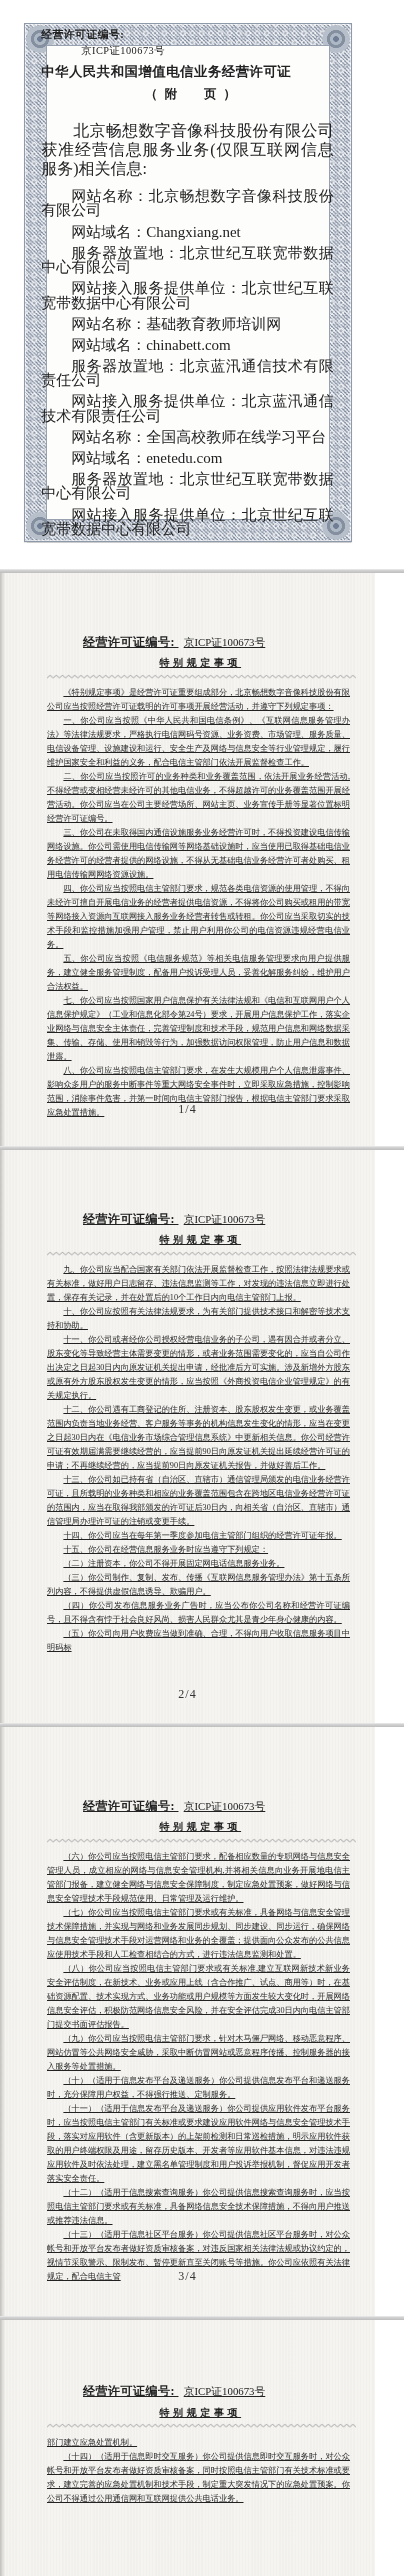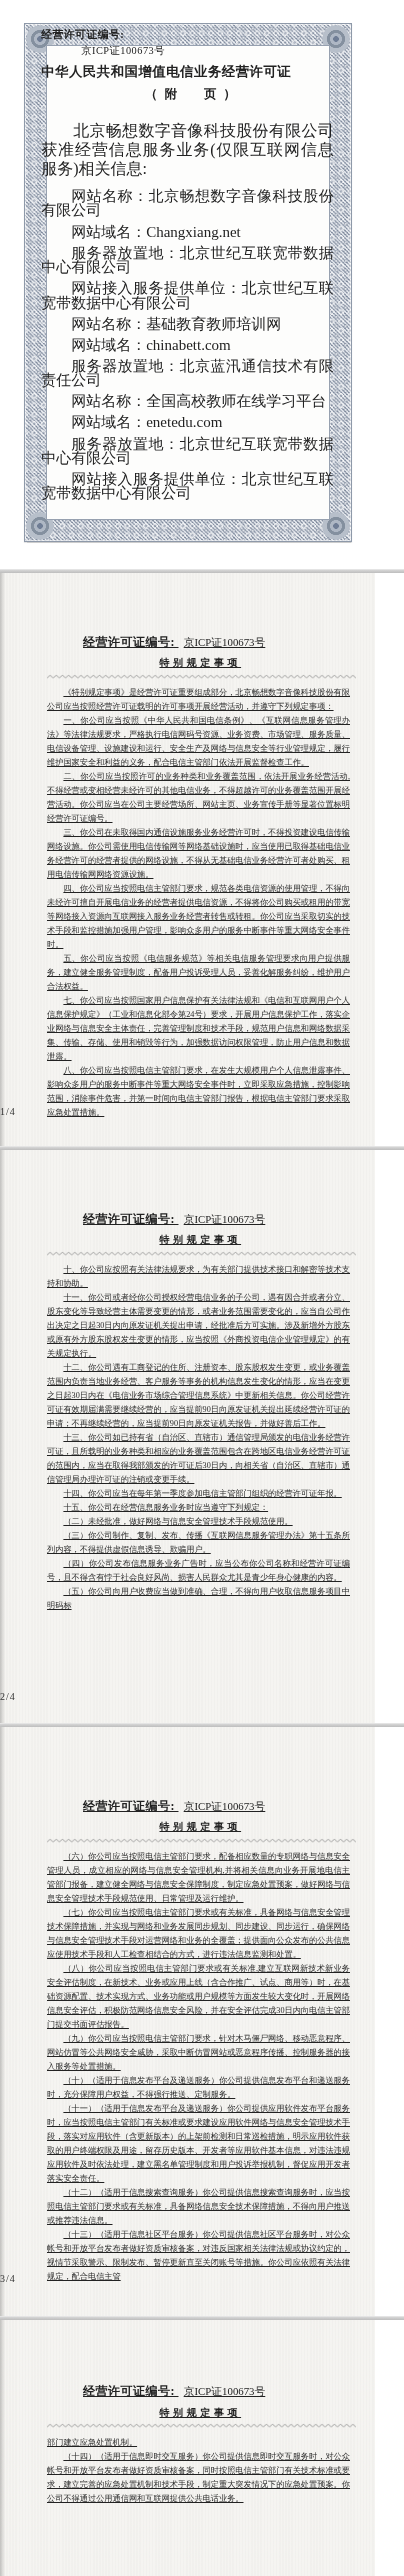--- a/index.html
+++ b/index.html
@@ -41,21 +41,21 @@
   .p4{height:589px;} .p5{height:552px;}
   .pv-wrap{padding:61px 25px 0 47px;}
   .p4 .pv-wrap{padding-top:71px;} .p5 .pv-wrap{padding-top:63px;}
   .pv-hd{font-size:12px;font-weight:bold;letter-spacing:0.5px;padding-left:36px;}
   .pv-hd .num{font-size:10.8px;font-weight:normal;margin-left:5.2px;letter-spacing:0;}
   .pv-title{font-size:10px;font-weight:bold;text-align:center;margin:5.2px 0 0;letter-spacing:3.6px;text-indent:3.6px;}
   .zigzag-row{text-align:center;margin-top:3.6px;line-height:0;}
   .pv-body{margin-top:7.2px;}
   .pv-body p{font-size:8.2px;line-height:14px;margin:0;text-align:justify;text-indent:2em;color:#2b2b2b;}
   .pv-body p.cont{text-indent:0;}
-  .pageno{position:absolute;left:0;right:0;font-size:10px;letter-spacing:1px;color:#333;}
+  .pageno{position:absolute;left:0;right:0;text-align:center;font-size:12px;letter-spacing:1px;color:#333;}
   .p2 .pageno{bottom:29px;} .p3 .pageno{bottom:21.6px;} .p4 .pageno{bottom:32px;}
 </style>
 </head>
 <body>
 
 <div class="page p1">
   <div class="cert-frame">
     <div class="corner tl"></div>
     <div class="corner tr"></div>
     <div class="corner bl"></div>
@@ -69,20 +69,21 @@
     <div class="cert-sub">（附　页）</div>
     <div class="cert-intro">北京畅想数字音像科技股份有限公司获准经营信息服务业务(仅限互联网信息服务)相关信息:</div>
     <div class="cert-entries">
       <p>网站名称：北京畅想数字音像科技股份有限公司</p>
       <p>网站域名：Changxiang.net</p>
       <p>服务器放置地：北京世纪互联宽带数据中心有限公司</p>
       <p>网站接入服务提供单位：北京世纪互联宽带数据中心有限公司</p>
       <p>网站名称：基础教育教师培训网</p>
       <p>网站域名：chinabett.com</p>
       <p>服务器放置地：北京蓝汛通信技术有限责任公司</p>
+      <p>网站接入服务提供单位：北京蓝汛通信技术有限责任公司</p>
       <p>网站名称：全国高校教师在线学习平台</p>
       <p>网站域名：enetedu.com</p>
       <p>服务器放置地：北京世纪互联宽带数据中心有限公司</p>
       <p>网站接入服务提供单位：北京世纪互联宽带数据中心有限公司</p>
     </div>
   </div>
 </div>
 
 <div class="sep"></div>
 
@@ -101,21 +102,21 @@
             </pattern>
           </defs>
           <rect width="600" height="10" fill="url(#zz1)"></rect>
         </svg>
     </div>
     <div class="pv-body">
       <p>《特别规定事项》是经营许可证重要组成部分，北京畅想数字音像科技股份有限公司应当按照经营许可证载明的许可事项开展经营活动，并遵守下列规定事项：</p>
       <p>一、你公司应当按照《中华人民共和国电信条例》、《互联网信息服务管理办法》等法律法规要求，严格执行电信网码号资源、业务资费、市场管理、服务质量、电信设备管理、设施建设和运行、安全生产及网络与信息安全等行业管理规定，履行维护国家安全和利益的义务，配合电信主管部门依法开展监督检查工作。</p>
       <p>二、你公司应当按照许可的业务种类和业务覆盖范围，依法开展业务经营活动,不得经营或变相经营未经许可的其他电信业务，不得超越许可的业务覆盖范围开展经营活动。你公司应当在公司主要经营场所、网站主页、业务宣传手册等显著位置标明经营许可证编号。</p>
       <p>三、你公司在未取得国内通信设施服务业务经营许可时，不得投资建设电信传输网络设施。你公司需使用电信传输网等网络基础设施时，应当使用已取得基础电信业务经营许可的经营者提供的网络设施，不得从无基础电信业务经营许可者处购买、租用电信传输网网络资源设施。</p>
-      <p>四、你公司应当按照电信主管部门要求，规范各类电信资源的使用管理，不得向未经许可擅自开展电信业务的经营者提供电信资源，不得将你公司购买或租用的带宽等网络接入资源向互联网接入服务业务经营者转售或转租。你公司应当采取切实的技术手段和监控措施加强用户管理，影响众多用户的服务中断事件等重大网络安全事件时。</p>
+      <p>四、你公司应当按照电信主管部门要求，规范各类电信资源的使用管理，不得向未经许可擅自开展电信业务的经营者提供电信资源，不得将你公司购买或租用的带宽等网络接入资源向互联网接入服务业务经营者转售或转租。你公司应当采取切实的技术手段和监控措施加强用户管理，禁止用户利用你公司的电信资源违规经营电信业务。</p>
       <p>五、你公司应当按照《电信服务规范》等相关电信服务管理要求向用户提供服务，建立健全服务管理制度，配备用户投诉受理人员，妥善化解服务纠纷，维护用户合法权益。</p>
       <p>七、你公司应当按照国家用户信息保护有关法律法规和《电信和互联网用户个人信息保护规定》（工业和信息化部令第24号）要求，开展用户信息保护工作，落实企业网络与信息安全主体责任，完善管理制度和技术手段，规范用户信息和网络数据采集、传输、存储、使用和销毁等行为，加强数据访问权限管理，防止用户信息和数据泄露。</p>
       <p>八、你公司应当按照电信主管部门要求，在发生大规模用户个人信息泄露事件、影响众多用户的服务中断事件等重大网络安全事件时，立即采取应急措施，控制影响范围，消除事件危害，并第一时间向电信主管部门报告，根据电信主管部门要求采取应急处置措施。</p>
     </div>
   </div>
   <div class="pageno">1/4</div>
 </div>
 
 <div class="sep"></div>
 
@@ -130,27 +131,28 @@
       <svg width="309" height="5.2" viewBox="0 0 600 10">
           <defs>
             <pattern id="zz2" width="12" height="10" patternUnits="userSpaceOnUse">
               <path d="M0 8 L6 2 L12 8" stroke="#8c8c8c" stroke-width="1.6" fill="none"></path>
             </pattern>
           </defs>
           <rect width="600" height="10" fill="url(#zz2)"></rect>
         </svg>
     </div>
     <div class="pv-body">
+      <p>九、你公司应当配合国家有关部门依法开展监督检查工作，按照法律法规要求或有关标准，做好用户日志留存、违法信息监测等工作，对发现的违法信息立即进行处置，保存有关记录，并在处置后的10个工作日内向电信主管部门上报。</p>
       <p>十、你公司应按照有关法律法规要求，为有关部门提供技术接口和解密等技术支持和协助。</p>
       <p>十一、你公司或者经你公司授权经营电信业务的子公司，遇有因合并或者分立、股东变化等导致经营主体需要变更的情形，或者业务范围需要变化的，应当自公司作出决定之日起30日内向原发证机关提出申请，经批准后方可实施。涉及新增外方股东或原有外方股东股权发生变更的情形，应当按照《外商投资电信企业管理规定》的有关规定执行。</p>
       <p>十二、你公司遇有工商登记的住所、注册资本、股东股权发生变更，或业务覆盖范围内负责当地业务经营、客户服务等事务的机构信息发生变化的情形，应当在变更之日起30日内在《电信业务市场综合管理信息系统》中更新相关信息。你公司经营许可证有效期届满需要继续经营的，应当提前90日向原发证机关提出延续经营许可证的申请；不再继续经营的，应当提前90日向原发证机关报告，并做好善后工作。</p>
       <p>十三、你公司如已持有省（自治区、直辖市）通信管理局颁发的电信业务经营许可证，且所载明的业务种类和相应的业务覆盖范围包含在跨地区电信业务经营许可证的范围内，应当在取得我部颁发的许可证后30日内，向相关省（自治区、直辖市）通信管理局办理许可证的注销或变更手续。</p>
       <p>十四、你公司应当在每年第一季度参加电信主管部门组织的经营许可证年报。</p>
       <p>十五、你公司在经营信息服务业务时应当遵守下列规定：</p>
-      <p>（二）未经批准，做好网络与信息安全管理技术手段规范使用。</p>
+      <p>（二）注册资本，你公司不得开展固定网电话信息服务业务。</p>
       <p>（三）你公司制作、复制、发布、传播《互联网信息服务管理办法》第十五条所列内容，不得提供虚假信息诱导、欺骗用户。</p>
       <p>（四）你公司发布信息服务业务广告时，应当公布你公司名称和经营许可证编号，且不得含有悖于社会良好风尚、损害人民群众尤其是青少年身心健康的内容。</p>
       <p>（五）你公司向用户收费应当做到准确、合理，不得向用户收取信息服务项目中明码标</p>
     </div>
   </div>
   <div class="pageno">2/4</div>
 </div>
 
 <div class="sep"></div>
 

